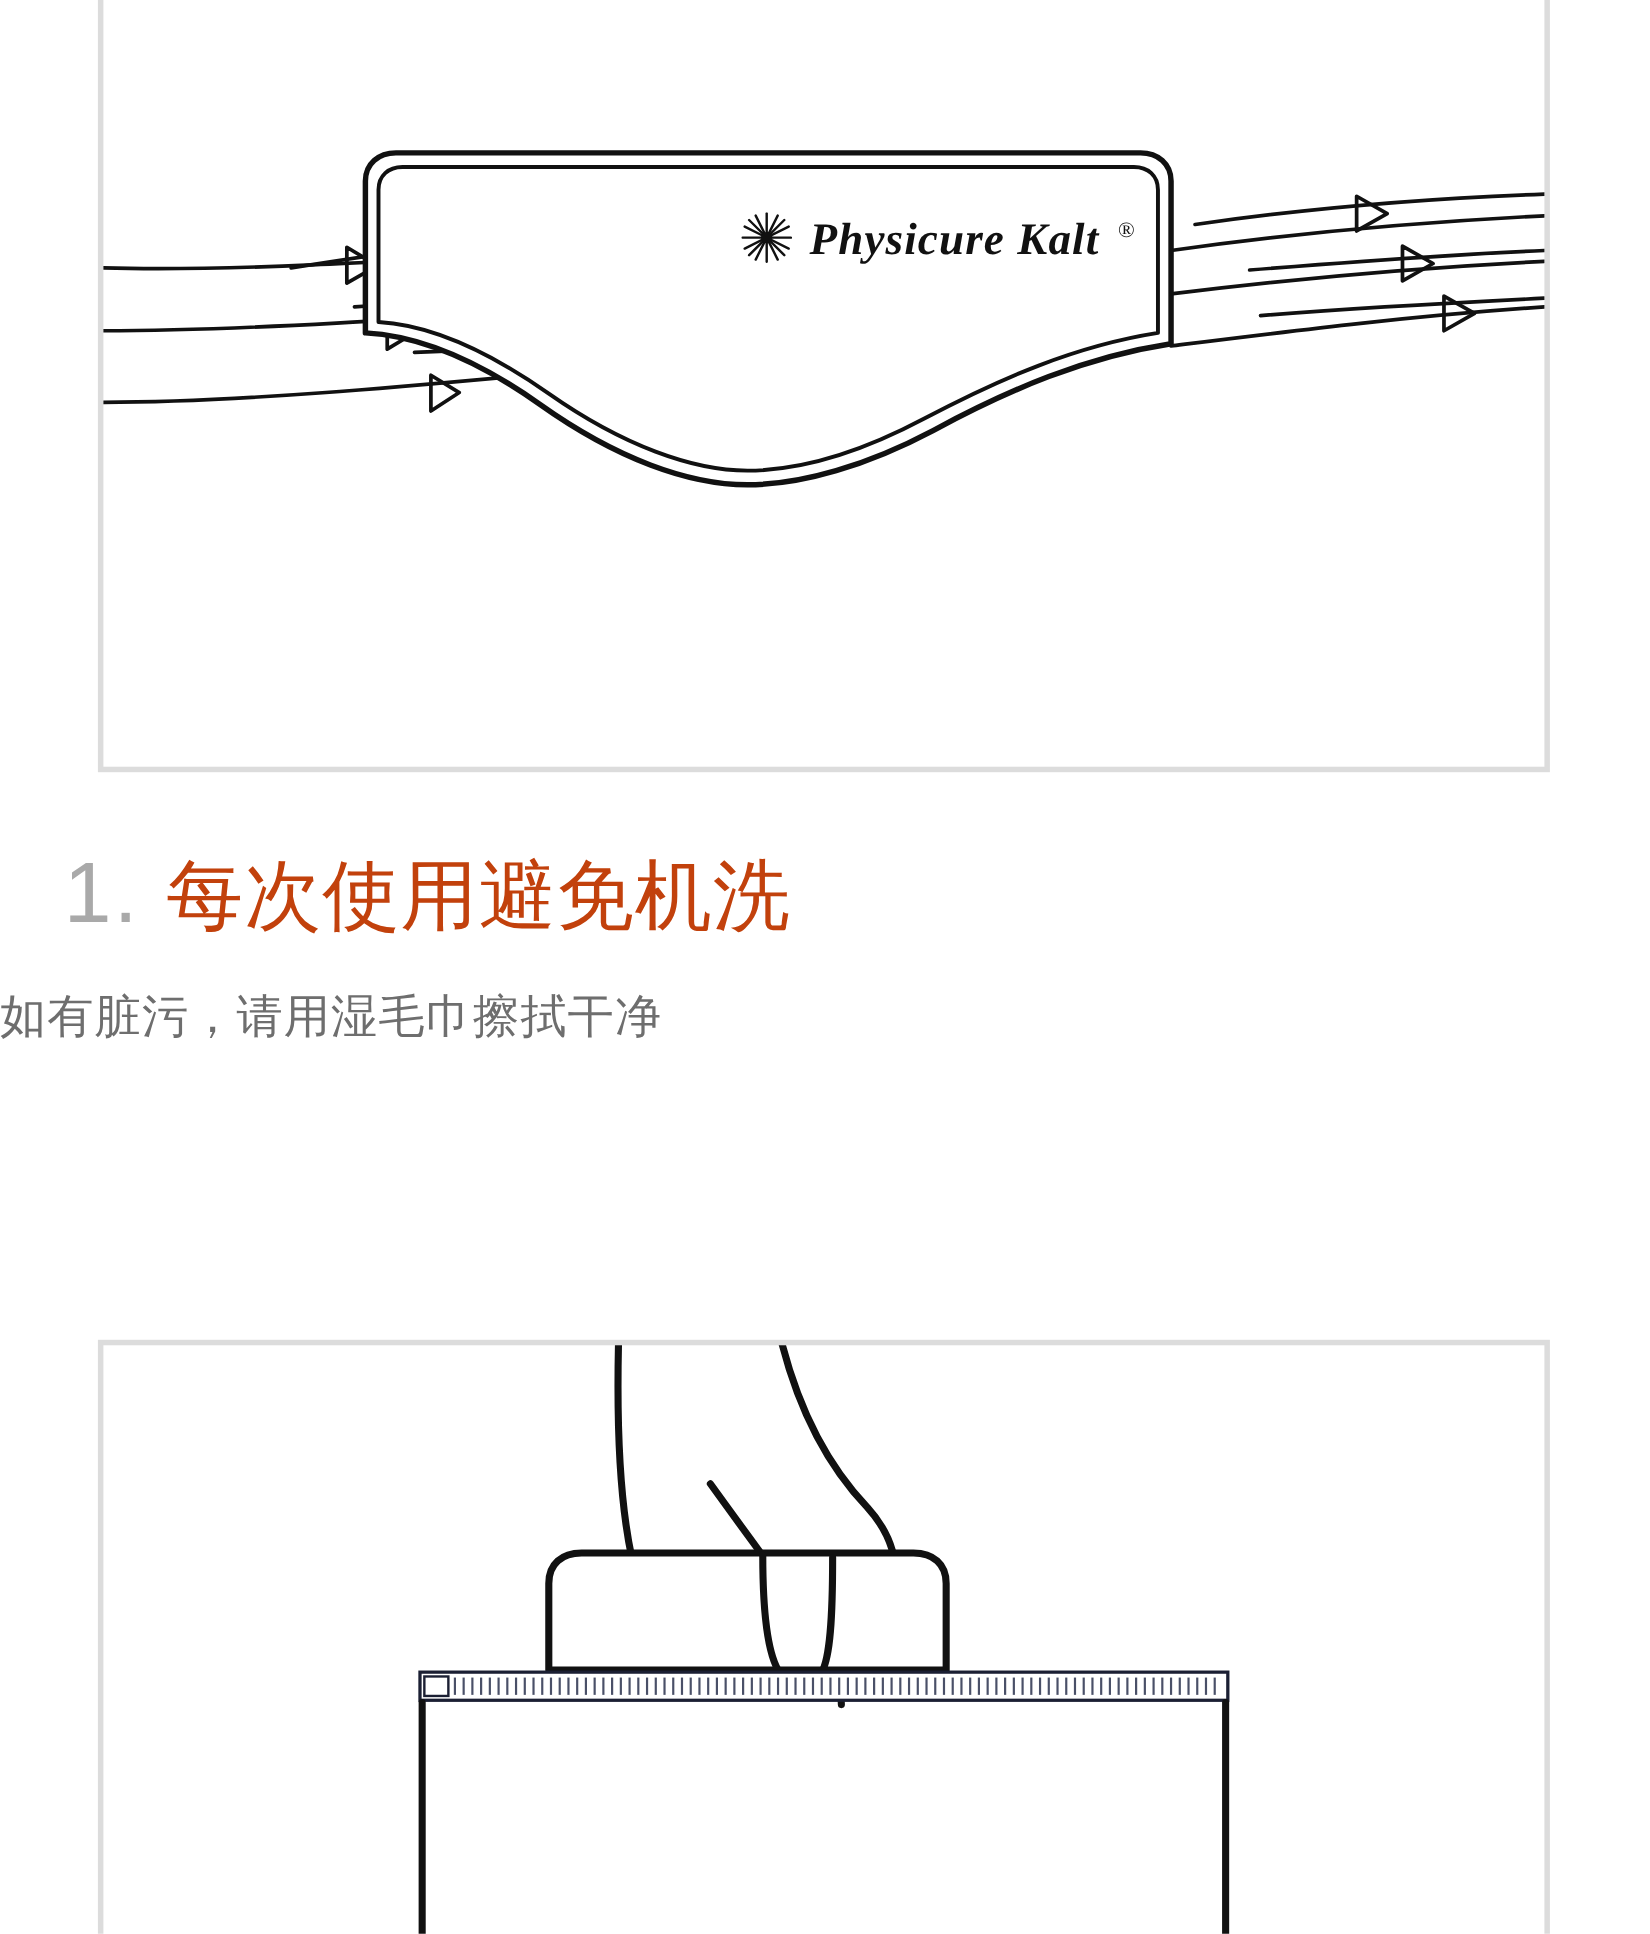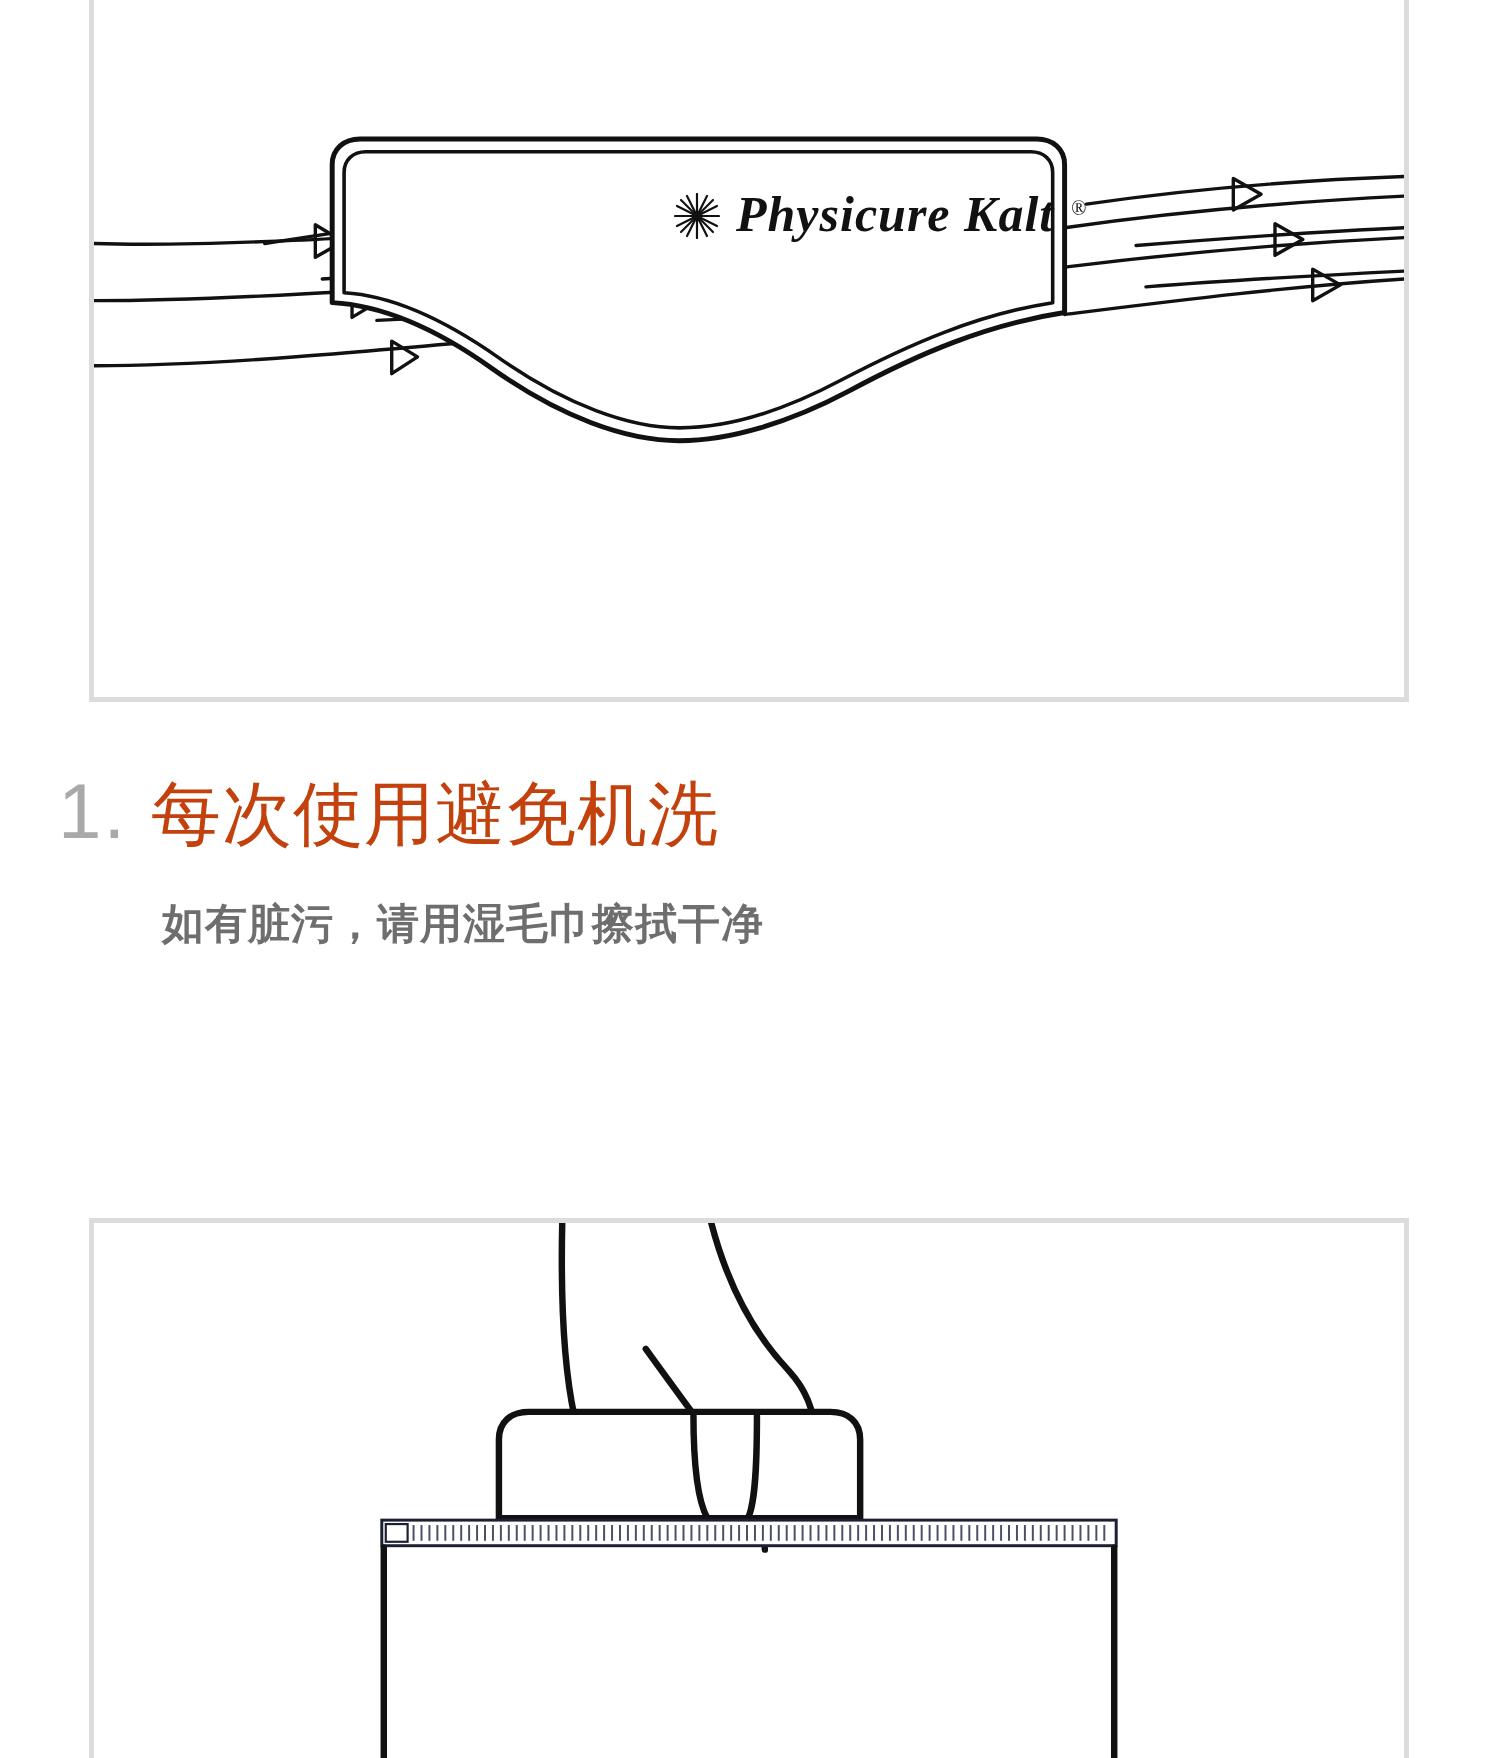--- a/index.html
+++ b/index.html
@@ -64,21 +64,21 @@
     width: 46px;
     height: 46px;
     position: relative;
     transform: translateY(8px);
     flex: 0 0 auto;
   }
   .brand-name {
     font-family: "Liberation Serif", "DejaVu Serif", serif;
     font-style: italic;
     font-weight: bold;
-    font-size: 50px;
+    font-size: 41px;
     letter-spacing: 1px;
     color: #111111;
     line-height: 1;
   }
   .brand-reg {
     font-family: "Liberation Serif", "DejaVu Serif", serif;
     font-size: 20px;
     font-weight: normal;
     color: #111111;
     vertical-align: super;
@@ -111,23 +111,22 @@
     font-size: 70px;
     font-weight: 500;
     color: #c2410c;
     line-height: 1;
     margin-left: 24px;
     letter-spacing: 1px;
     flex: 0 0 auto;
   }
   .step-subtitle {
     margin-top: 48px;
-    padding-left: 162px;
     font-size: 42px;
-    font-weight: 700;
+    font-weight: 400;
     color: #6e6e6e;
     line-height: 1.25;
     letter-spacing: 1px;
   }
 </style>
 </head>
 <body>
 
 <div class="page">
 

